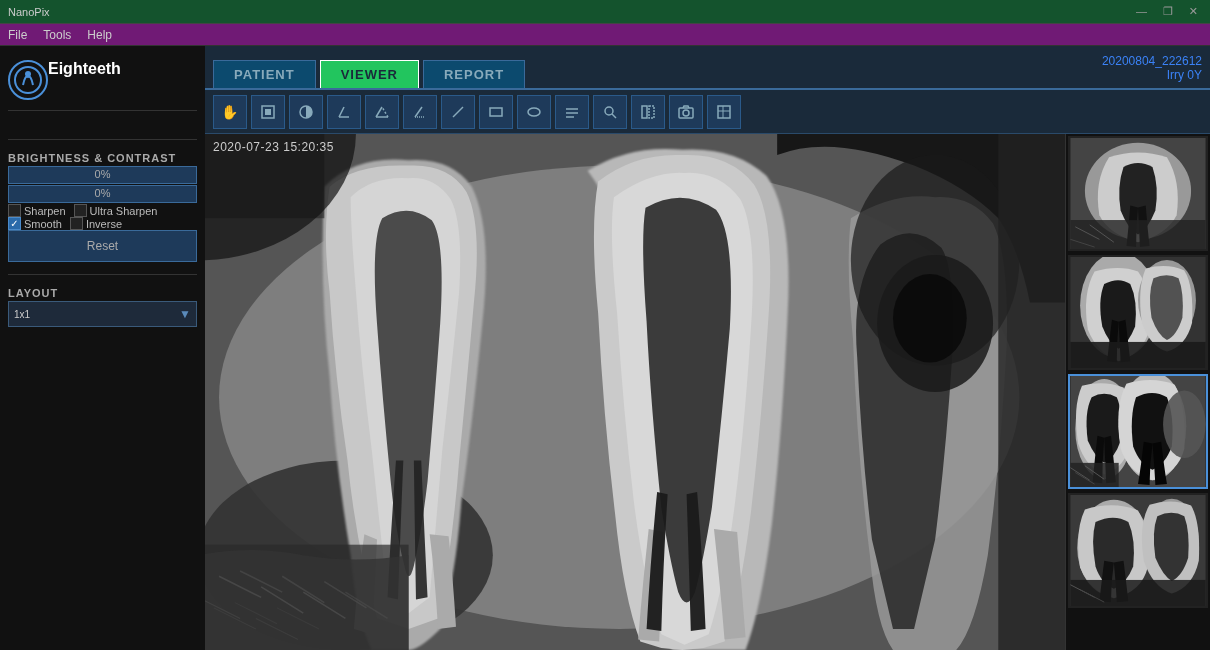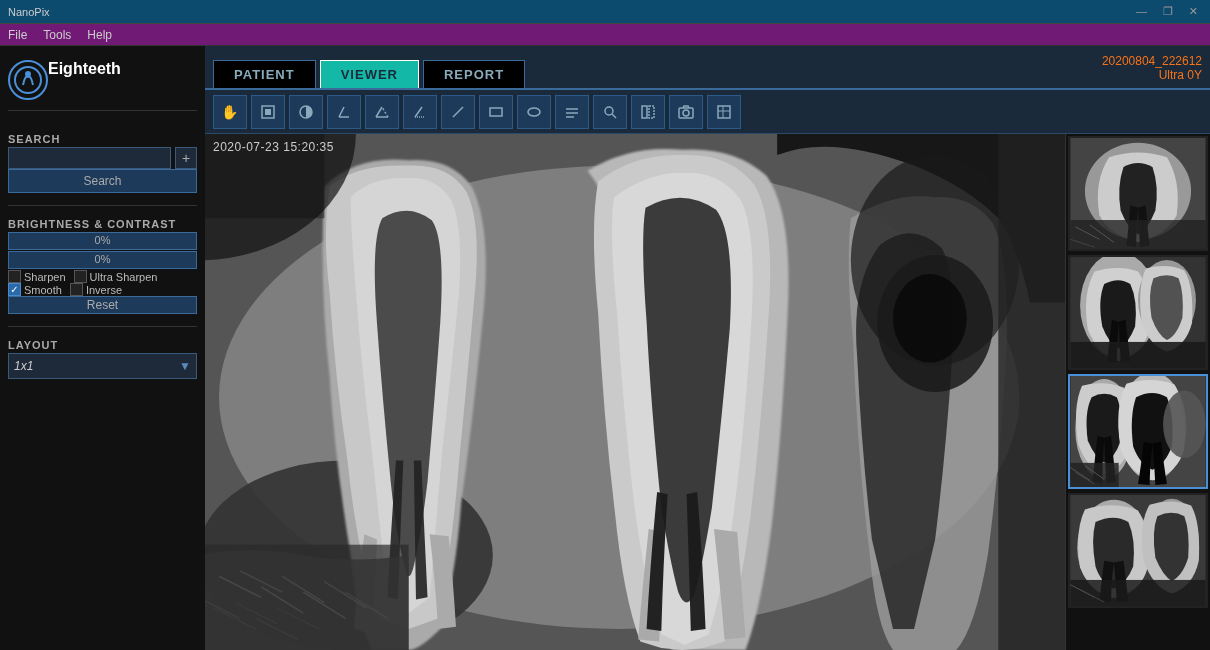--- a/index.html
+++ b/index.html
@@ -9,21 +9,21 @@
       background: #1a1a1a;
       font-family: Arial, sans-serif;
       font-size: 12px;
       color: #ccc;
       overflow: hidden;
     }
 
     
     #titlebar {
       height: 24px;
-      background: #0c4a6e;
+      background: #14532d;
       display: flex;
       align-items: center;
       justify-content: space-between;
       padding: 0 8px;
       border-bottom: 1px solid #444;
     }
     #titlebar-title { color: #ccc; font-size: 11px; }
     #titlebar-controls { display: flex; gap: 8px; }
     .titlebar-btn { color: #999; font-size: 11px; cursor: pointer; padding: 0 4px; }
 
@@ -187,39 +187,38 @@
       background: #2a6aaa;
       border-color: #4a8aca;
     }
     .cb-check { color: #fff; font-size: 10px; }
 
     .reset-btn {
       width: 100%;
       background: #1e3a5a;
       border: 1px solid #3a6a9a;
       color: #aaa;
-      padding: 1px;
+      padding: 8px;
       cursor: pointer;
       font-size: 12px;
       text-align: center;
     }
 
     
     .layout-select {
       width: 100%;
       background: #1e2a3a;
       border: 1px solid #3a5a7a;
       color: #ccc;
       padding: 3px 5px;
-      font-size: 12px;
+      font-size: 10px;
       height: 26px;
       appearance: none;
       cursor: pointer;
       position: relative;
-      font-style: italic;
     }
     .select-wrapper {
       position: relative;
     }
     .select-arrow {
       position: absolute;
       right: 6px;
       top: 50%;
       transform: translateY(-50%);
       color: #5a8aba;
@@ -246,32 +245,32 @@
       border-bottom: 2px solid #3a6a9a;
     }
     .tab {
       padding: 6px 20px;
       cursor: pointer;
       font-size: 13px;
       font-weight: bold;
       letter-spacing: 1px;
       border: 1px solid #3a6a9a;
       color: #8ab;
-      background: #000000;
+      background: #0c4a6e;
       border-bottom: none;
     }
     .tab.active {
-      background: #14b8a6;
+      background: #22c55e;
       color: #1a2a3a;
       border-color: #fff;
     }
     #patient-info {
       margin-left: auto;
       text-align: right;
-      color: #f97316;
+      color: #3b82f6;
       font-size: 12px;
       padding-bottom: 6px;
     }
 
     
     #toolbar {
       height: 44px;
       background: #1a2a3a;
       display: flex;
       align-items: center;
@@ -391,28 +390,20 @@
       <div id="logo-icon">
         <svg width="30" height="30" viewBox="0 0 30 30">
           <circle cx="15" cy="15" r="13" fill="none" stroke="#4a90d9" stroke-width="2"></circle>
           <path d="M10 20 Q12 10 15 12 Q18 10 20 20" fill="none" stroke="#4a90d9" stroke-width="2"></path>
           <circle cx="15" cy="9" r="3" fill="#4a90d9"></circle>
         </svg>
       </div>
       <span id="logo-text">Eighteeth</span>
     </div>
 
-    <div>
-      <div class="section-label">SEARCH</div>
-      <div class="search-row">
-        <input class="search-input" type="text" style="">
-        <div class="add-btn">+</div>
-      </div>
-      <button class="search-btn">Search</button>
-    </div>
 
     <div class="section-divider"></div>
 
     <div>
       <div class="section-label">BRIGHTNESS &amp; CONTRAST</div>
       <div class="slider-row">
         <div class="slider-track">
           <div class="slider-fill"></div>
           <span class="slider-label">0%</span>
         </div>
@@ -471,21 +462,21 @@
   </div>
 
   <div id="content-area">
 
     <div id="tab-bar">
       <div class="tab">PATIENT</div>
       <div class="tab active">VIEWER</div>
       <div class="tab">REPORT</div>
       <div id="patient-info">
         <div>20200804_222612</div>
-        <div>Ultra 0Y</div>
+        <div>Irry 0Y</div>
       </div>
     </div>
 
     <div id="toolbar">
       <div class="tool-btn" title="Pan">✋</div>
       <div class="tool-btn" title="Window Level">
         <svg width="16" height="16" viewBox="0 0 16 16">
             <rect x="2" y="2" width="12" height="12" fill="none" stroke="#8ab" stroke-width="1.5"></rect>
             <rect x="5" y="5" width="6" height="6" fill="#8ab"></rect>
           </svg>

